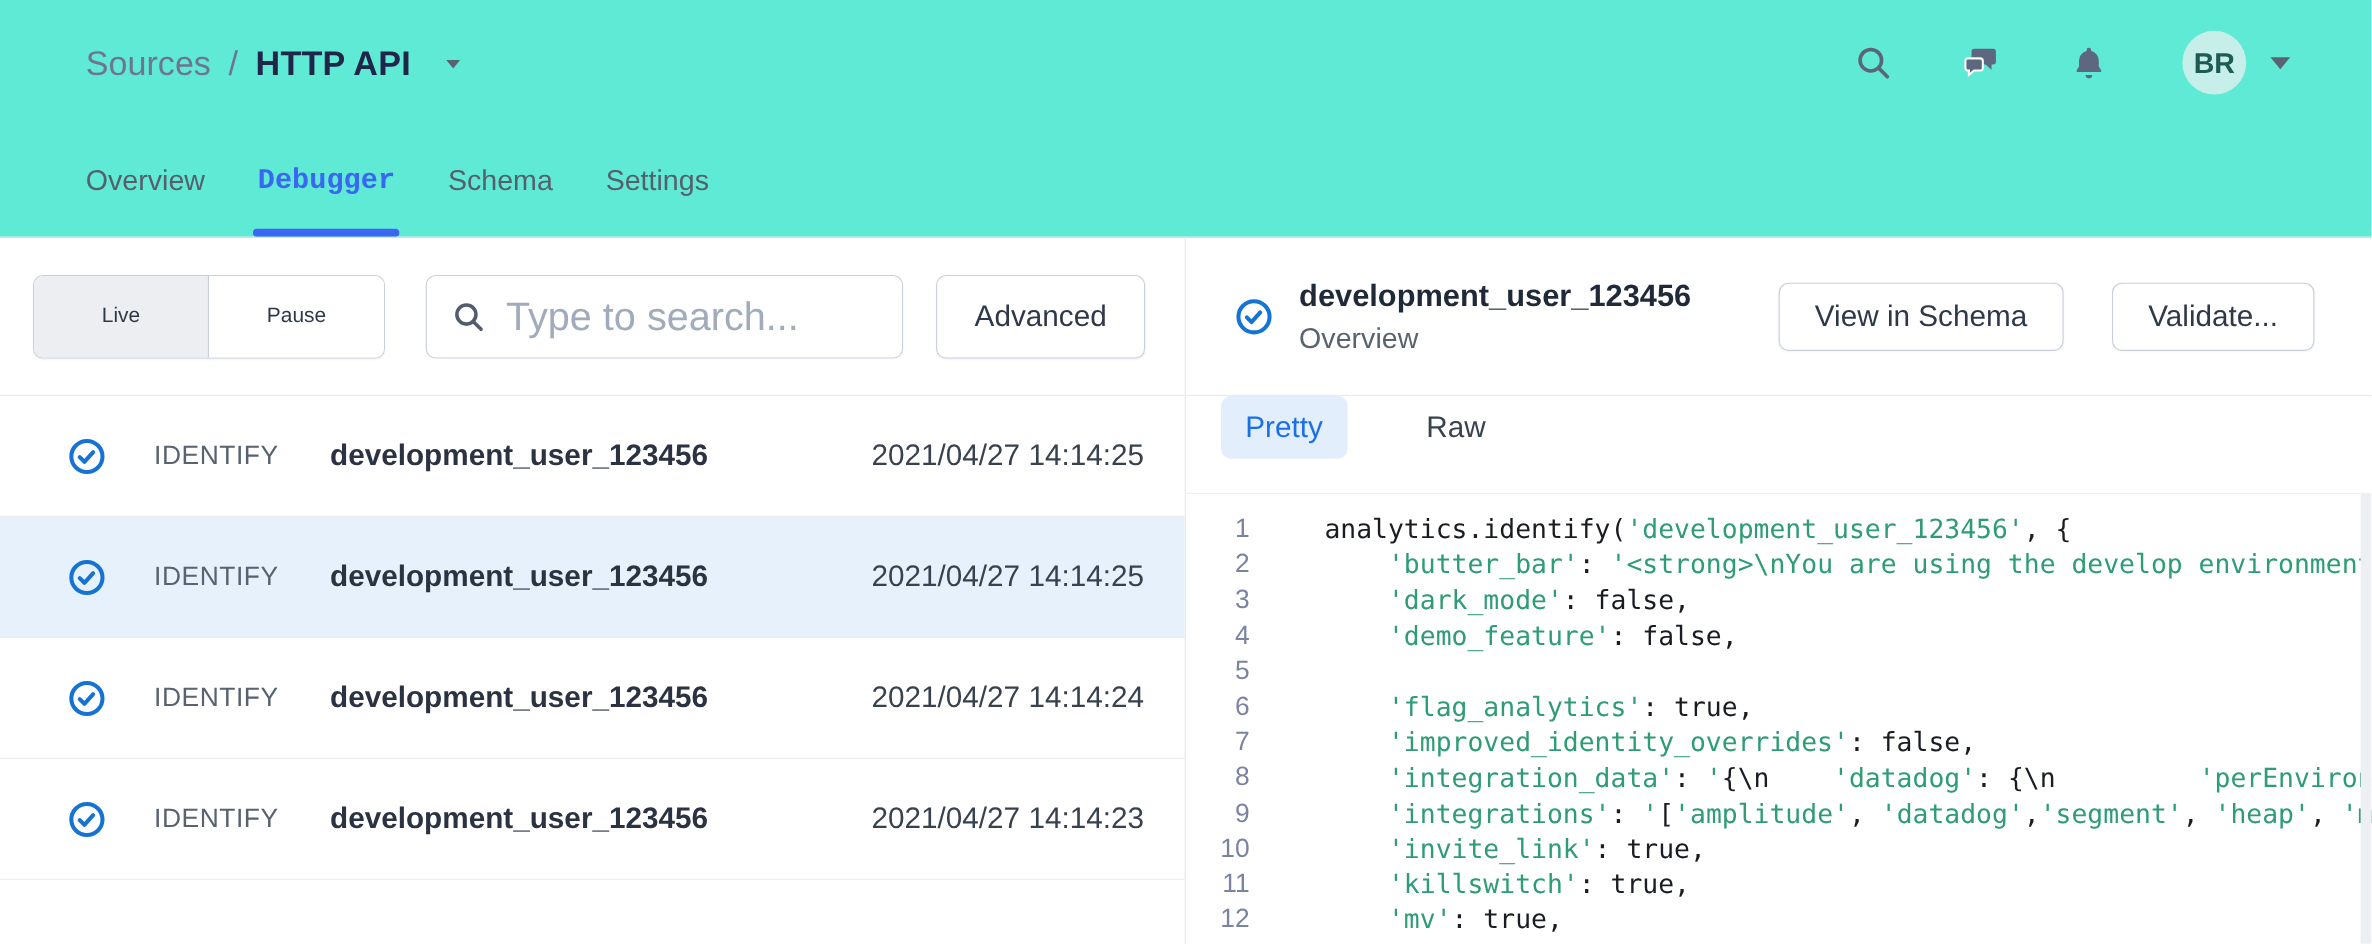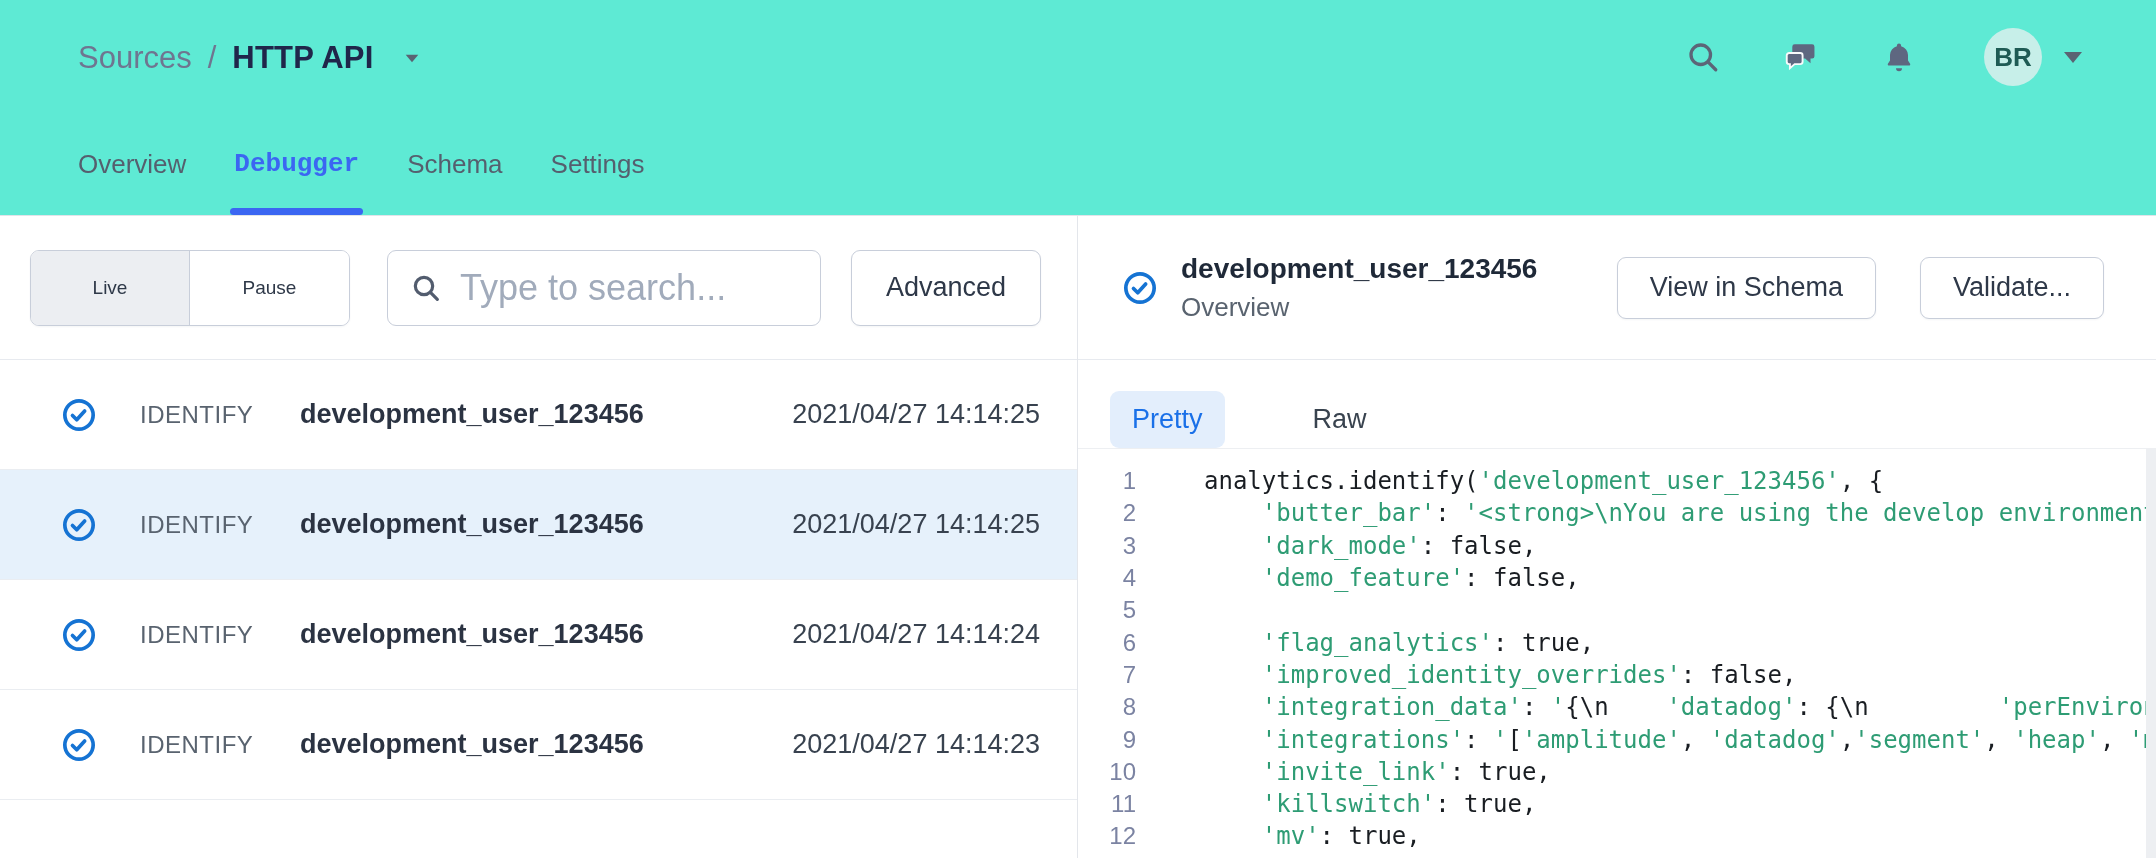--- a/index.html
+++ b/index.html
@@ -51,21 +51,21 @@
 
   
   .detail-header { height:144px; display:flex; align-items:center; padding:0 52px 0 45px; border-bottom:1px solid #e7eaef; }
   .detail-check { width:34px; height:34px; flex:0 0 34px; }
   .detail-titles { margin-left:24px; }
   .detail-title { font-size:28px; font-weight:700; color:#1f2938; }
   .detail-status { font-size:26px; color:#59636f; margin-top:7px; }
   .detail-buttons { margin-left:auto; display:flex; gap:44px;align-items:flex-end; }
   .detail-btn { height:62px; padding:0 32px; }
 
-  .detail-tabs { height:89px; display:flex; align-items:flex-end; gap:66px; padding-left:32px; border-bottom:1px solid #edeff2; }
+  .detail-tabs { height:89px; display:flex; align-items:flex-start; gap:50px; padding-left:32px; border-bottom:1px solid #edeff2; }
   .dtab { font-size:27px; color:#39434f; padding:13px 22px; border-radius:9px; cursor:pointer; }
   .dtab.active { background:#e3eefc; color:#1a70e8; }
 
   
   .code { position:relative; flex:1; overflow:hidden; padding-top:16px; font-family:"DejaVu Sans Mono", monospace; font-size:24px; }
   .code-line { display:flex; height:32.3px; align-items:center; white-space:pre; }
   .ln { width:58px; text-align:right; color:#7b83a2; font-size:24px; flex:0 0 58px; font-family:"Liberation Sans", sans-serif; }
   .lc { margin-left:68px; color:#191d22; }
   .lc .g { color:#2e9c74; }
   .lc .d { color:#191d22; }

